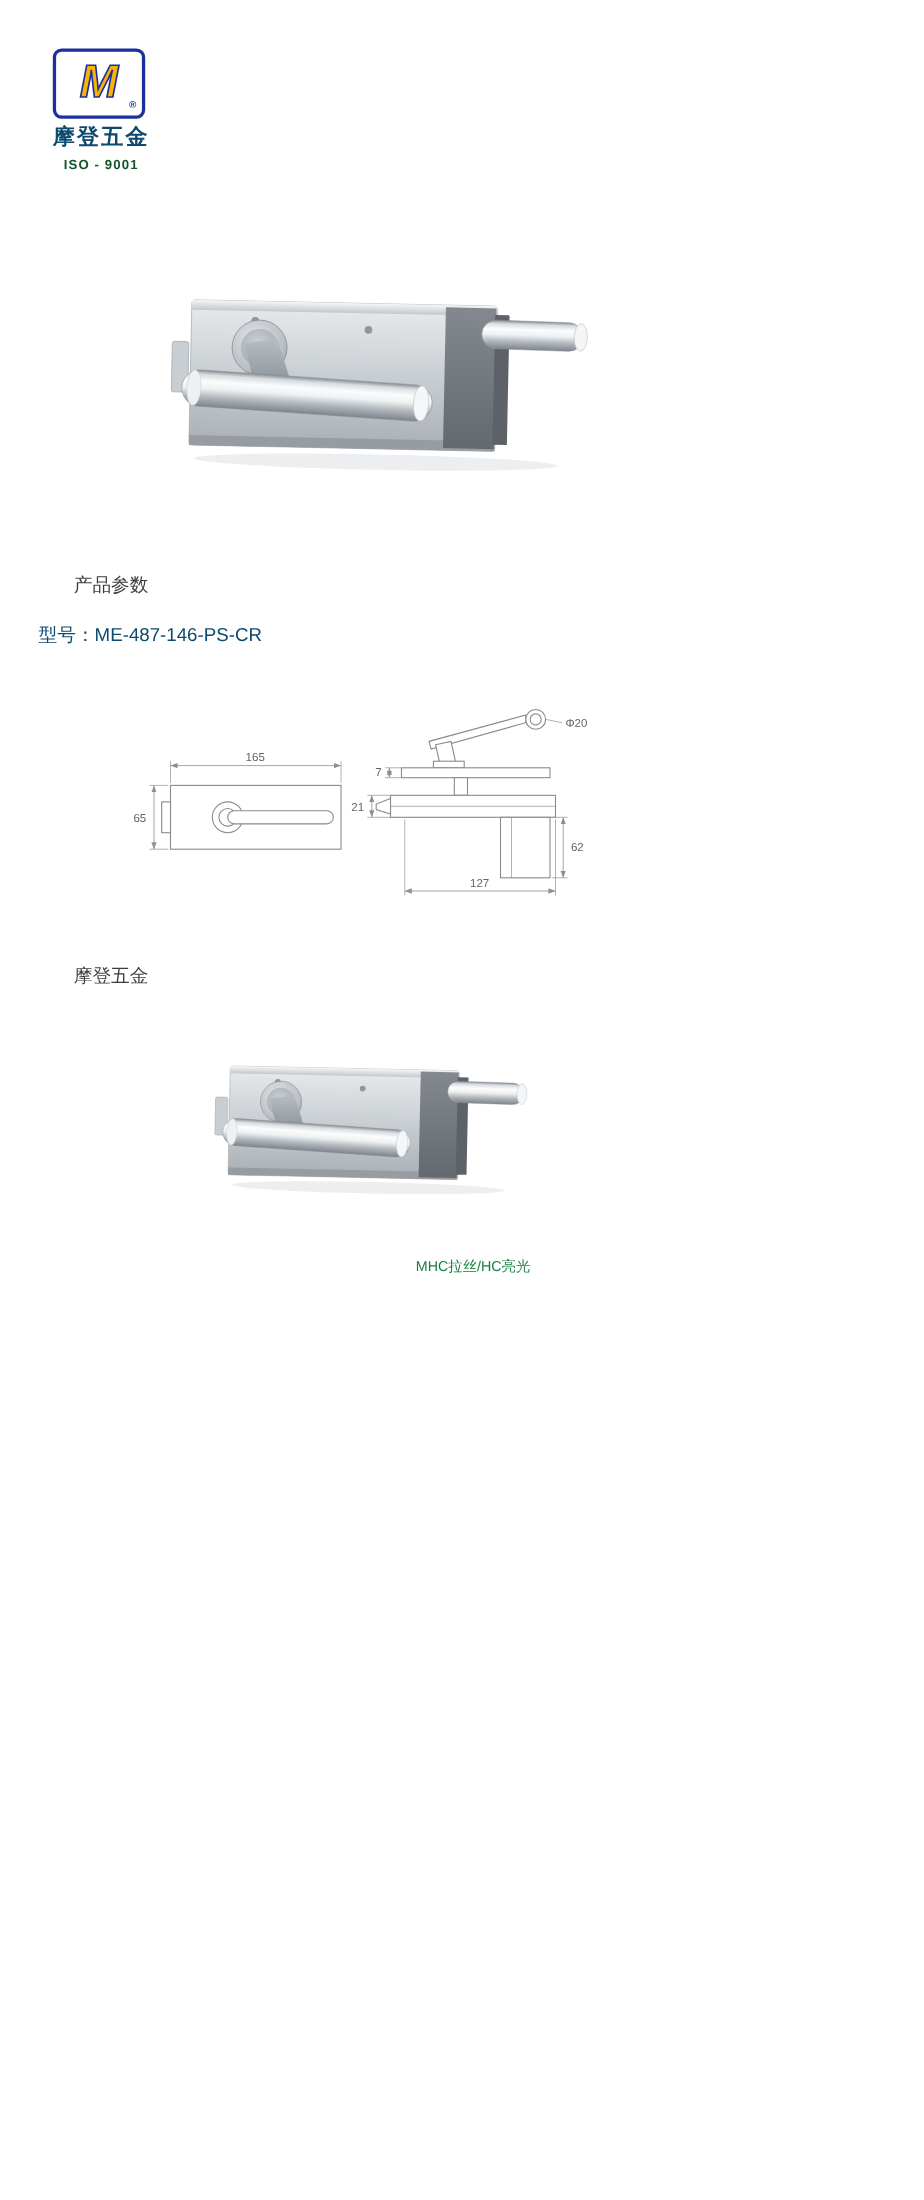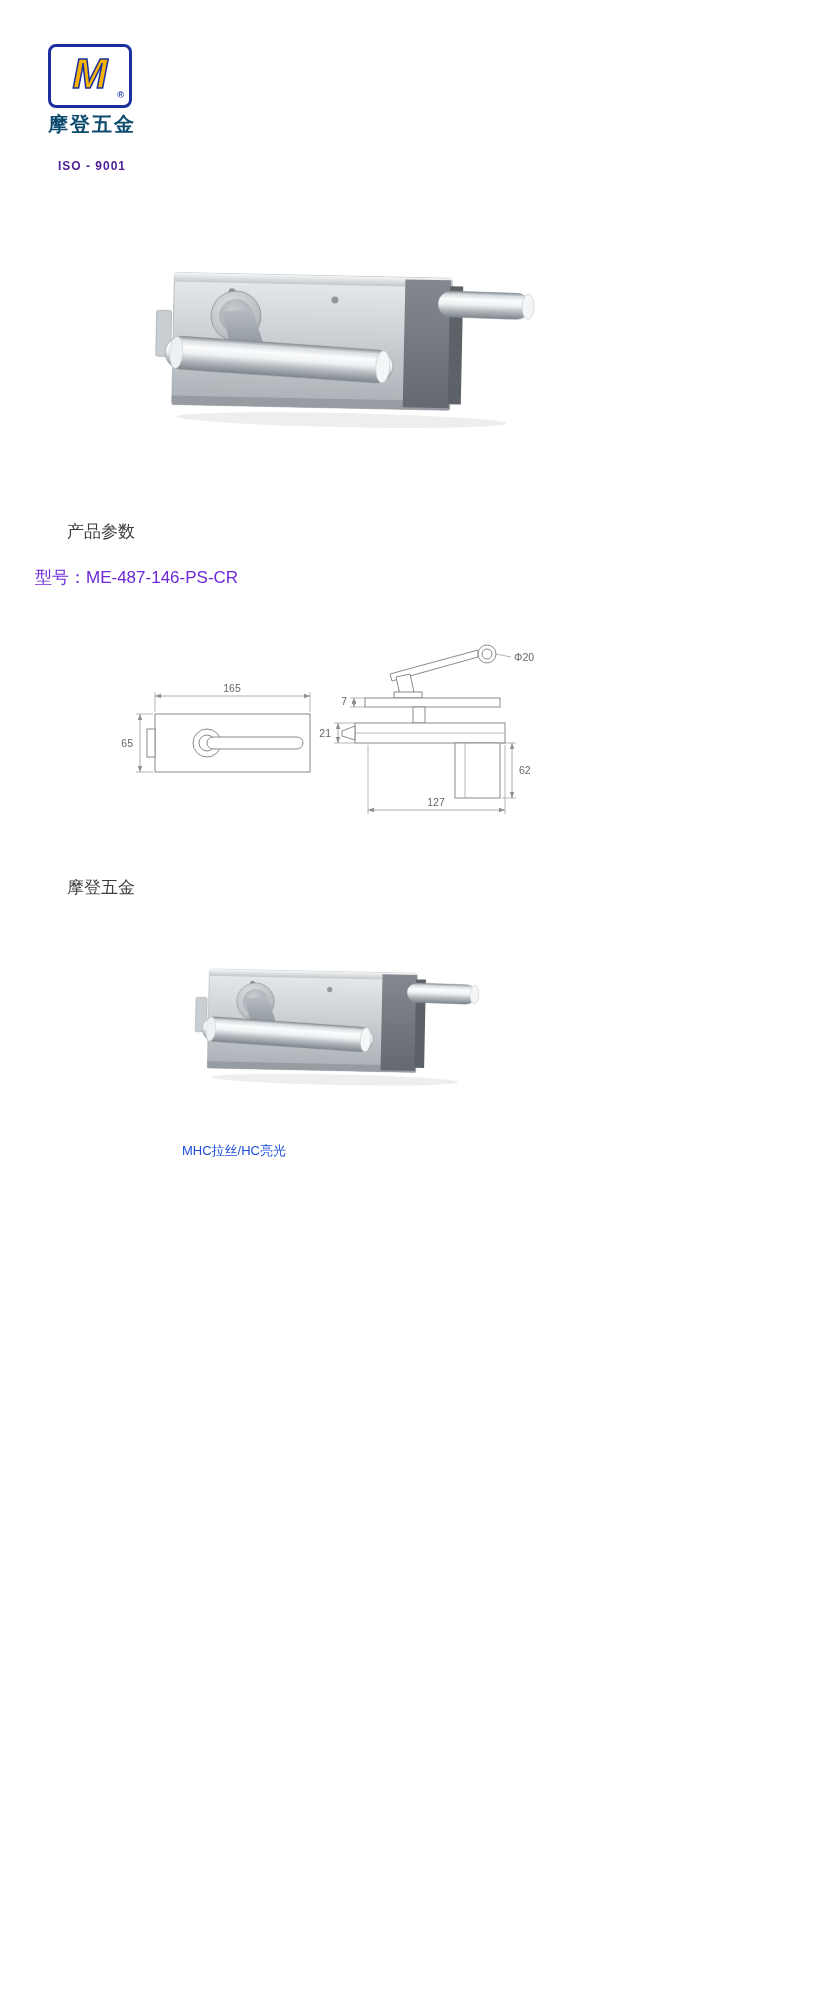--- a/index.html
+++ b/index.html
@@ -7,34 +7,34 @@
         font-family:"Liberation Sans",sans-serif;}
 
   
   .logo-block{position:absolute;left:48px;top:44px;width:88px;text-align:center;}
   .logo-box{width:84px;height:64px;border:3px solid #1c2f9e;border-radius:8px;box-sizing:border-box;
             display:flex;align-items:center;justify-content:center;position:relative;background:#fff;}
   .logo-m{font-size:42px;font-weight:900;font-style:italic;color:#f8b400;line-height:1;
           -webkit-text-stroke:1.5px #1c2f9e;transform:translateY(-2px);}
   .logo-reg{position:absolute;right:5px;bottom:5px;font-size:9px;color:#1c2f9e;font-weight:bold;}
   .logo-brand{margin-top:3px;font-size:20px;font-weight:bold;color:#0c4a6e;letter-spacing:2px;white-space:nowrap;}
-  .logo-iso{margin-top:21px;font-size:12px;font-weight:bold;color:#4c1d95;letter-spacing:1px;}
+  .logo-iso{margin-top:5px;font-size:12px;font-weight:bold;color:#14532d;letter-spacing:1px;}
 
   
   .shot{position:absolute;}
   .shot-1{left:138px;top:250px;}
   .shot-2{left:182px;top:952px;}
 
   
   .section-title{position:absolute;left:35px;font-size:17px;color:#3d3d3d;margin-left:32px;}
   .t-params{top:520px;}
   .t-colors{top:876px;}
-  .model-line{position:absolute;left:35px;top:566px;font-size:17px;color:#6d28d9;}
-  .finish-caption{position:absolute;left:182px;top:1142px;width:300px;text-align:left;
-                  font-size:13px;color:#1d4ed8;}
+  .model-line{position:absolute;left:35px;top:566px;font-size:17px;color:#0c4a6e;}
+  .finish-caption{position:absolute;left:182px;top:1142px;width:300px;text-align:right;
+                  font-size:13px;color:#15803d;}
 
   
   .tech-drawing{position:absolute;left:112px;top:630px;}
   svg text{font-family:"Liberation Sans",sans-serif;}
   .dim-text{font-size:10.5px;fill:#666;}
   .draw-shape{stroke:#8a8a8a;stroke-width:1;fill:#ffffff;}
   .draw-thin{stroke:#9a9a9a;stroke-width:0.7;fill:none;}
   .dim-line{stroke:#9a9a9a;stroke-width:0.8;fill:none;}
   .ext-line{stroke:#9a9a9a;stroke-width:0.7;fill:none;}
 </style>

